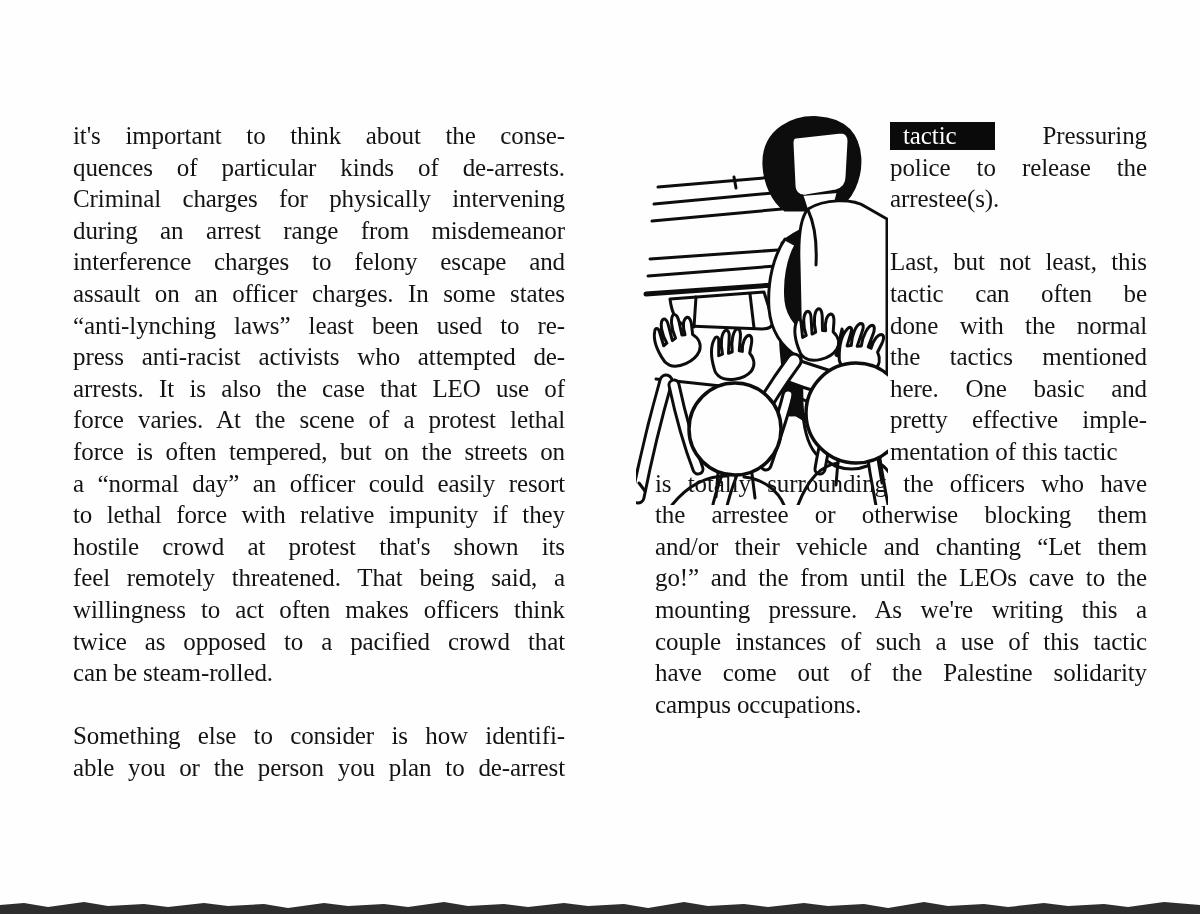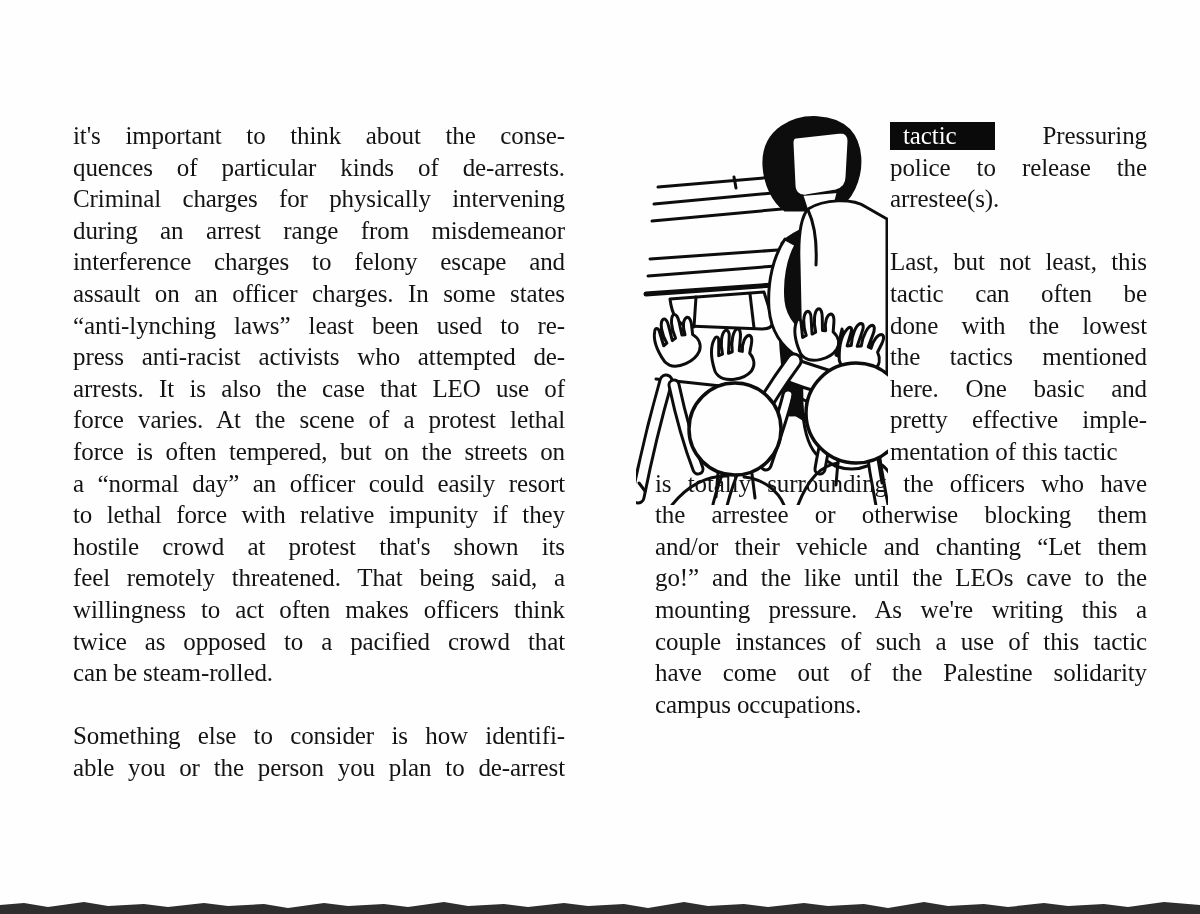--- a/index.html
+++ b/index.html
@@ -134,32 +134,32 @@
     <div class="tline first-line">
       <span class="tactic-box">tactic 4</span>
       <span>Pressuring</span>
     </div>
     <div id="narrow-lines">
         <div class="tline just">police to release the</div>
         <div class="tline">arrestee(s).</div>
         <div class="tline blank"></div>
         <div class="tline just">Last, but not least, this</div>
         <div class="tline just">tactic can often be</div>
-        <div class="tline just">done with the lowest</div>
+        <div class="tline just">done with the normal</div>
         <div class="tline just">the tactics mentioned</div>
         <div class="tline just">here. One basic and</div>
         <div class="tline just">pretty effective imple-</div>
         <div class="tline">mentation of this tactic</div>
       </div>
   </div>
   <div id="wide-lines">
       <div class="tline just">is totally surrounding the officers who have</div>
       <div class="tline just">the arrestee or otherwise blocking them</div>
       <div class="tline just">and/or their vehicle and chanting “Let them</div>
-      <div class="tline just">go!” and the like until the LEOs cave to the</div>
+      <div class="tline just">go!” and the from until the LEOs cave to the</div>
       <div class="tline just">mounting pressure. As we're writing this a</div>
       <div class="tline just">couple instances of such a use of this tactic</div>
       <div class="tline just">have come out of the Palestine solidarity</div>
       <div class="tline">campus occupations.</div>
     </div>
 </div>
 
 <div id="scan-edge"></div>
 
 </body></html>

